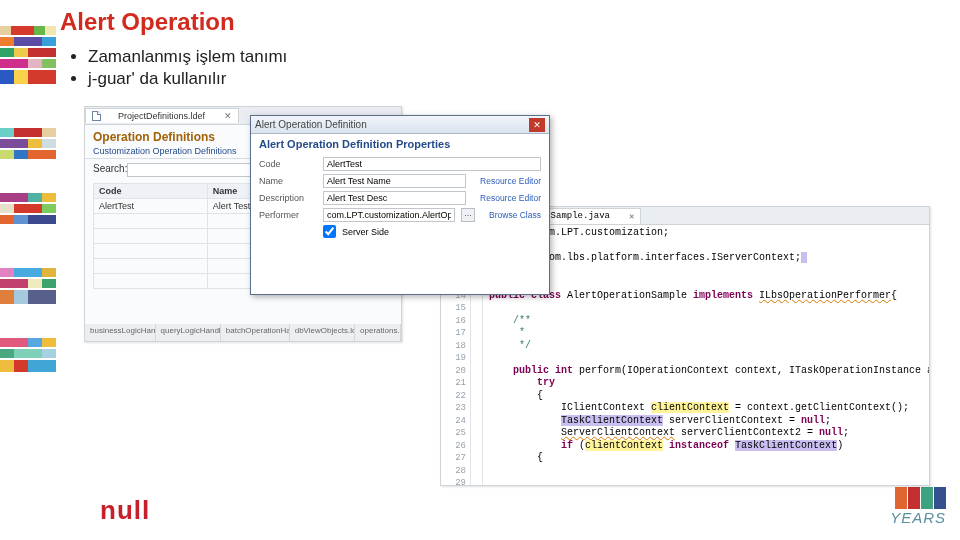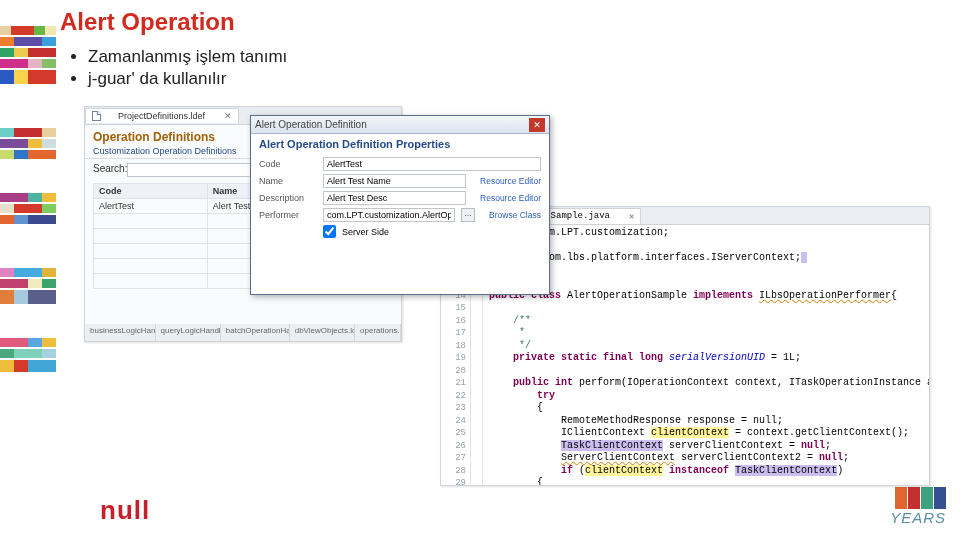--- a/index.html
+++ b/index.html
@@ -313,26 +313,24 @@
           <div class=""><span class="kw">package</span> com.LPT.customization;</div>
           <div class="">&nbsp;</div>
           <div class="">▸ <span class="kw">import</span> com.lbs.platform.interfaces.IServerContext;<span class="hlpurple">&nbsp;</span></div>
           <div class="">&nbsp;</div>
           <div class="">&nbsp;</div>
           <div class=""><span class="kw">public class</span> AlertOperationSample <span class="kw">implements</span> <span class="err">ILbsOperationPerformer</span>{</div>
           <div class="">&nbsp;</div>
           <div class="">    <span class="cmt">/**</span></div>
           <div class="">    <span class="cmt"> *</span></div>
           <div class="">    <span class="cmt"> */</span></div>
-          <div class="">    <span class="kw">private static final long</span> <span style="color:#0000c0;font-style:italic">serialVersionUID</span> = 1L;</div>
           <div class="">&nbsp;</div>
           <div class="">    <span class="kw">public int</span> perform(IOperationContext context, ITaskOperationInstance arg1) TaskManagerException {</div>
           <div class="">        <span class="kw">try</span></div>
           <div class="">        {</div>
-          <div class="">            RemoteMethodResponse response = null;</div>
           <div class="">            IClientContext <span class="hlyellow">clientContext</span> = context.getClientContext();</div>
           <div class="">            <span class="hlpurple">TaskClientContext</span> serverClientContext = <span class="kw">null</span>;</div>
           <div class="">            <span class="err">ServerClientContext</span> serverClientContext2 = <span class="kw">null</span>;</div>
           <div class="">            <span class="kw">if</span> (<span class="hlyellow">clientContext</span> <span class="kw">instanceof</span> <span class="hlpurple">TaskClientContext</span>)</div>
           <div class="">        {</div>
         </div>
     </div>
   </div>
 
   <div class="logo">null</div>

